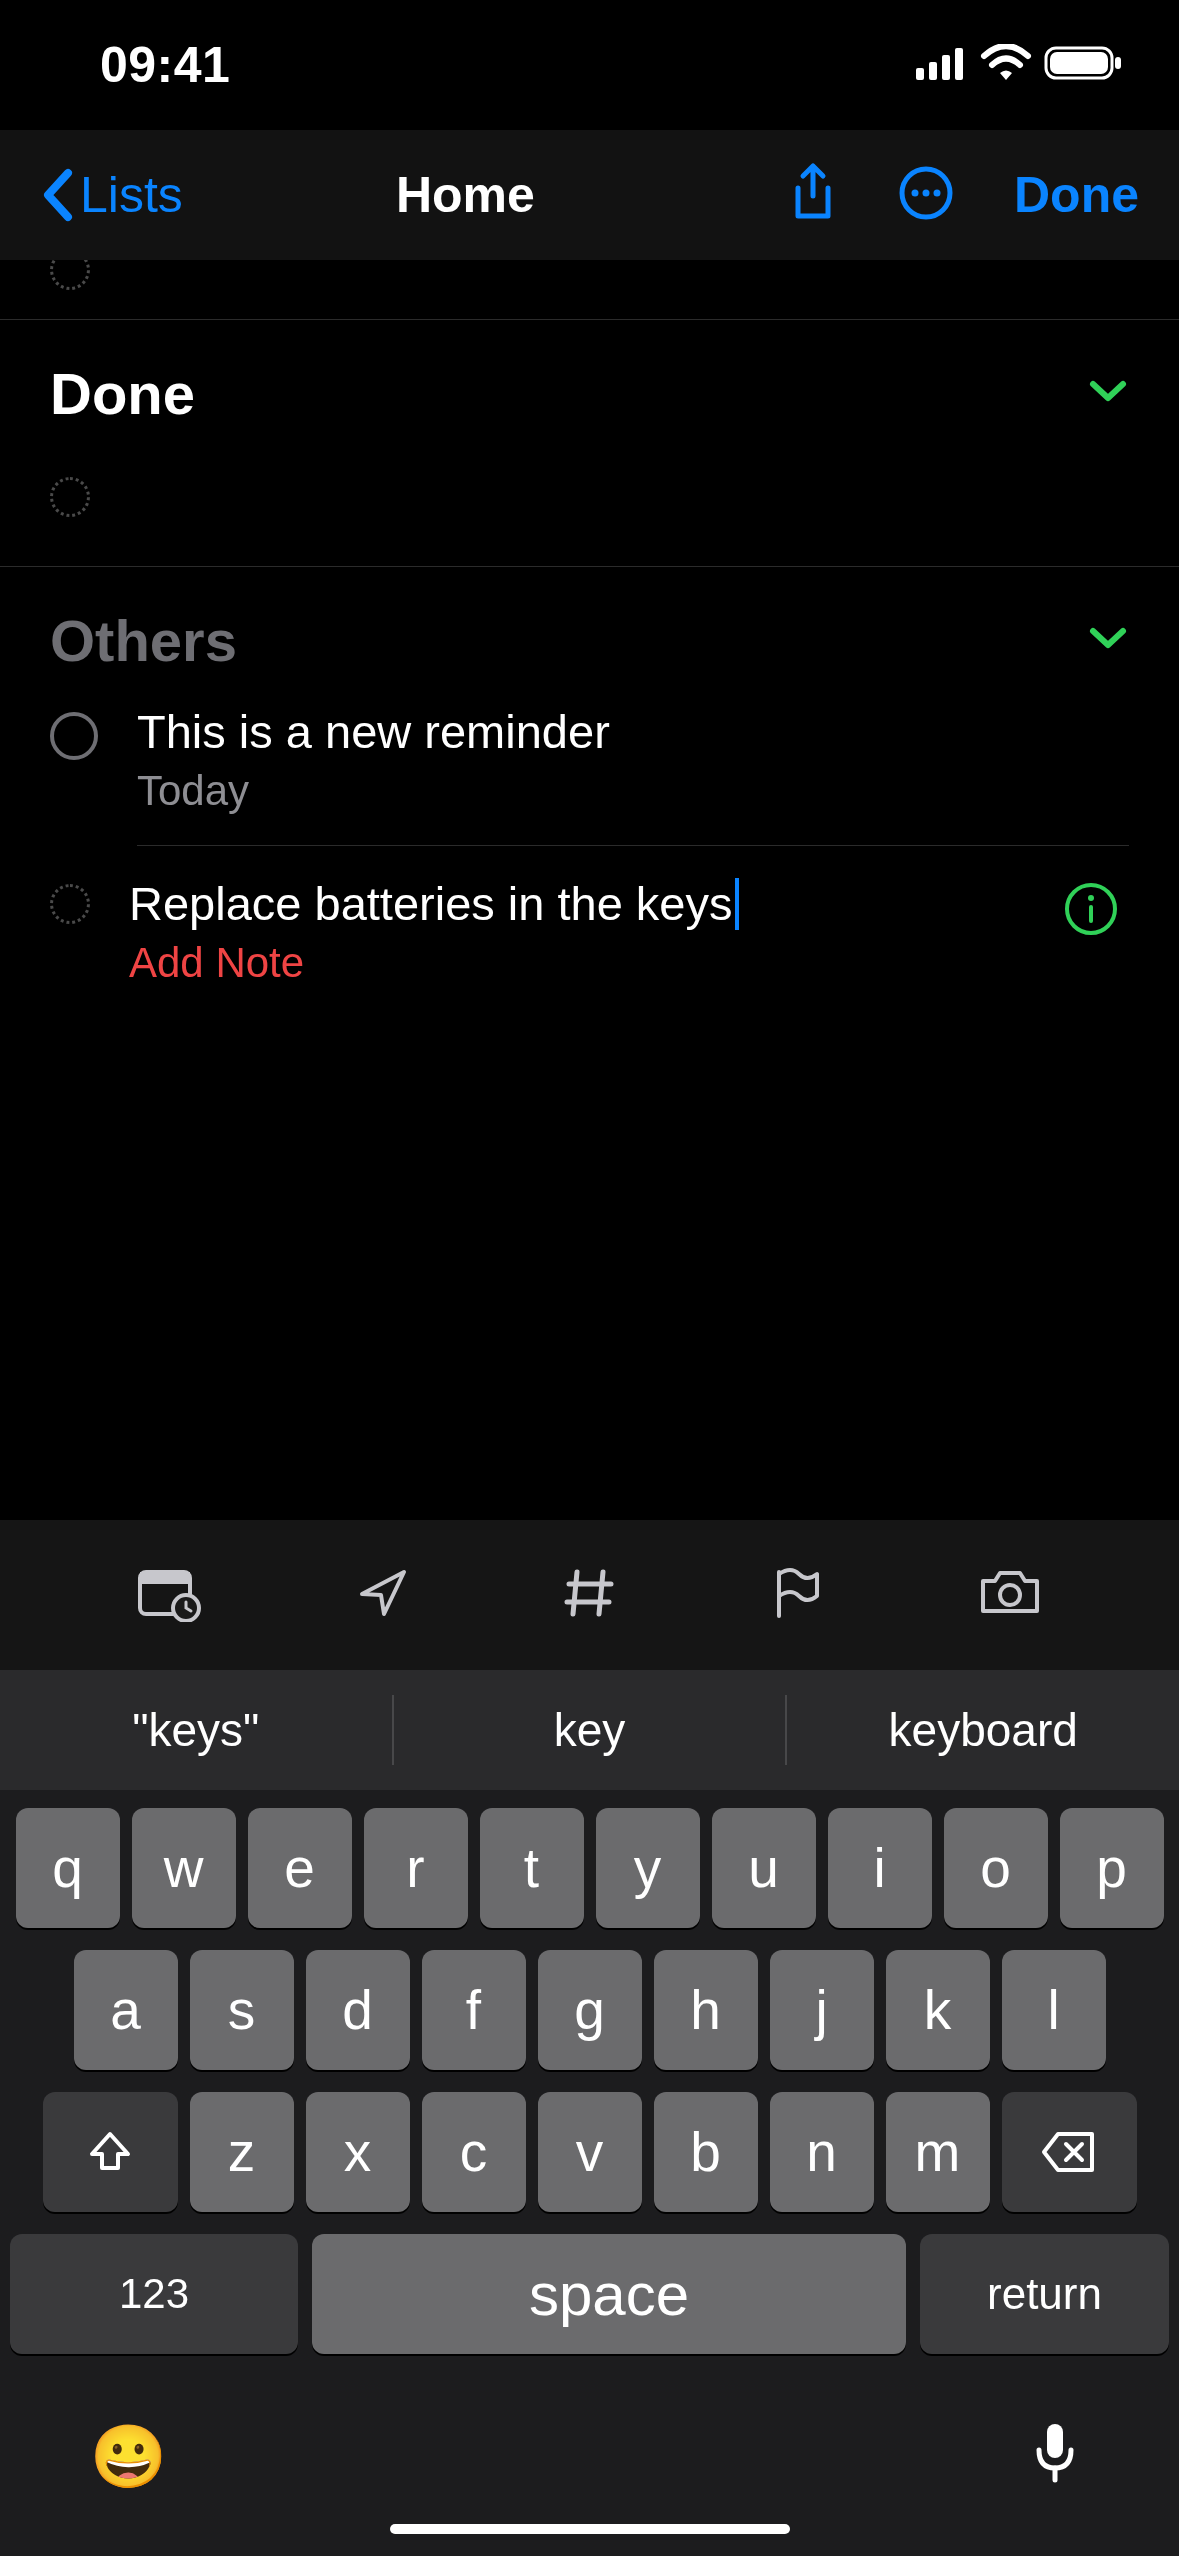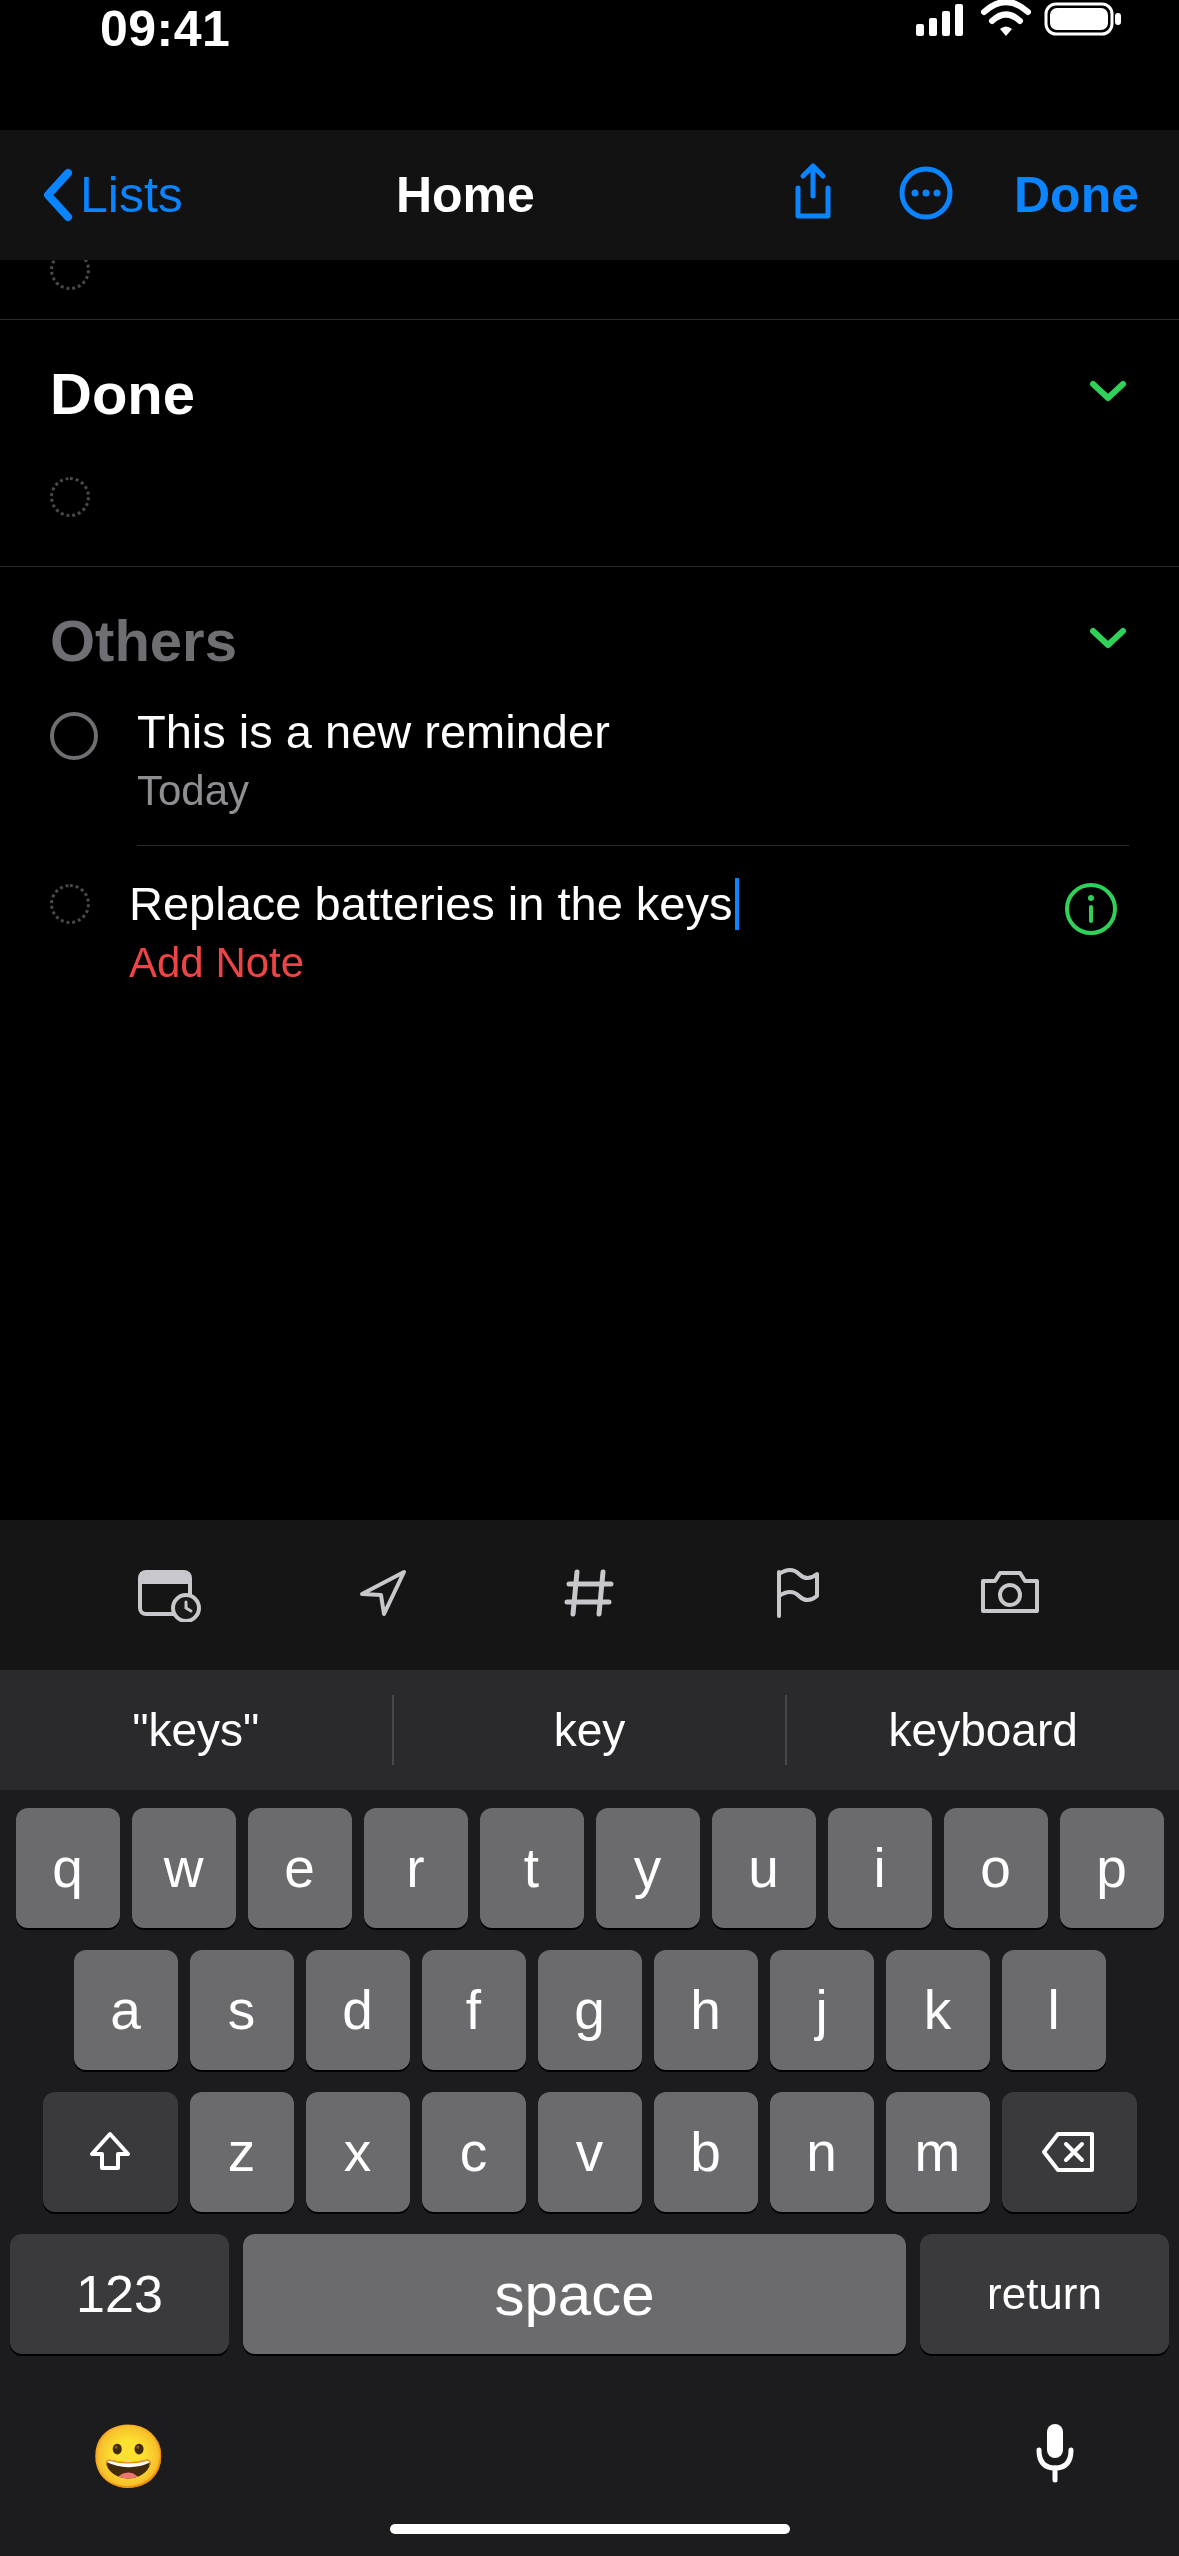--- a/index.html
+++ b/index.html
@@ -1,20 +1,20 @@
 <!DOCTYPE html>
 <html><head>
 <meta charset="utf-8">
 <style>
   * { margin:0; padding:0; box-sizing:border-box; -webkit-font-smoothing:antialiased; }
   html,body { width:1179px; height:2556px; background:#000; font-family:-apple-system,"SF Pro Text","Helvetica Neue",Arial,sans-serif; color:#fff; overflow:hidden; }
   .screen { width:1179px; height:2556px; display:flex; flex-direction:column; background:#000; }
 
   
-  .status-bar { height:130px; display:flex; align-items:flex-start; justify-content:space-between; padding:0 55px 0 100px; }
+  .status-bar { height:130px; display:flex; align-items:center; justify-content:space-between; padding:0 55px 0 100px; }
   .status-time { font-size:50px; font-weight:600; letter-spacing:0.5px; }
   .status-right { display:flex; align-items:center; gap:12px; }
 
   
   .nav-bar { height:130px; display:flex; align-items:center; padding:0 40px; background:#121212; }
   .nav-back { display:flex; align-items:center; gap:6px; color:#0a84ff; font-size:50px; }
   .nav-back svg { flex:none; }
   .nav-title { flex:1; text-align:center; font-size:50px; font-weight:600; margin-left:-40px;}
   .nav-actions { display:flex; align-items:center; gap:60px; }
   .nav-done { color:#0a84ff; font-size:50px; font-weight:600; }
@@ -56,21 +56,21 @@
   .krow { display:flex; gap:12px; margin-bottom:22px; justify-content:center;}
   .key { background:#6b6b6d; color:#fff; font-size:55px; border-radius:12px; height:120px; display:flex; align-items:center; justify-content:center; box-shadow:0 2px 0 #000; }
   .key.letter { flex:1; min-width:0;}
   .krow.row1 .key.letter { width:104px; flex:none;}
   .krow.row2 { padding:0 58px;}
   .krow.row2 .key.letter{ width:104px; flex:none;}
   .krow.row3 .key.letter{ width:104px; flex:none;}
   .key.func { background:#3a3a3c; }
   .key.shift,.key.back { width:135px; flex:none;}
   .krow.row4 { gap:14px;}
-  .key.num { width:219px; flex:none; font-size:52px;}
+  .key.num { width:288px; flex:none; font-size:42px;}
   .key.space { flex:1; font-size:60px; background:#6b6b6d;}
   .key.return { width:249px; flex:none; font-size:44px;}
   .kbottom { height:180px; display:flex; align-items:center; justify-content:space-between; padding:0 90px 20px 80px;}
   .emoji { font-size:62px;}
   .home-indicator { position:absolute; bottom:22px; left:50%; transform:translateX(-50%); width:400px; height:10px; background:#fff; border-radius:10px; }
   .screen{position:relative;}
 </style>
 </head>
 <body>
 

